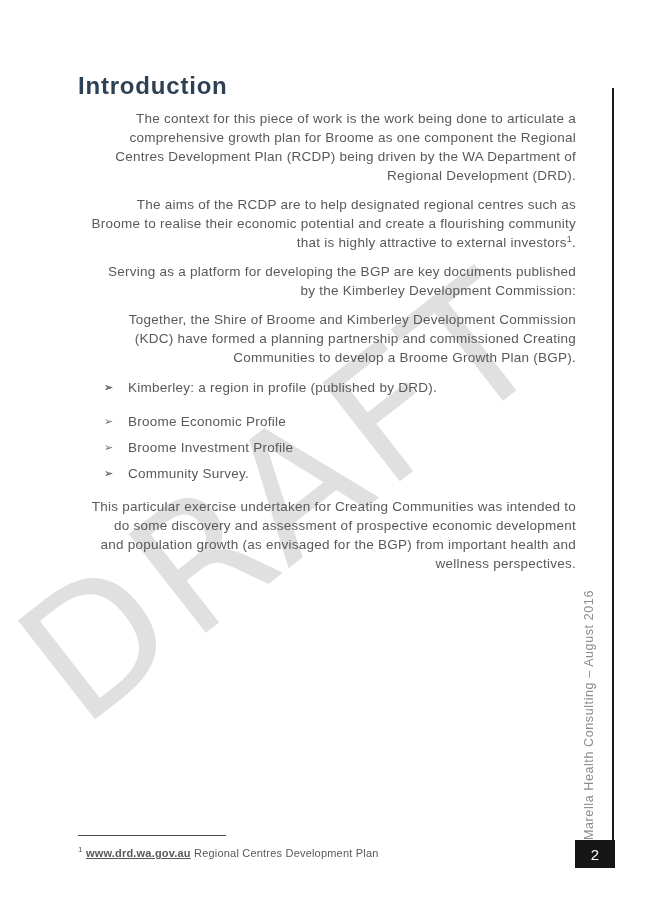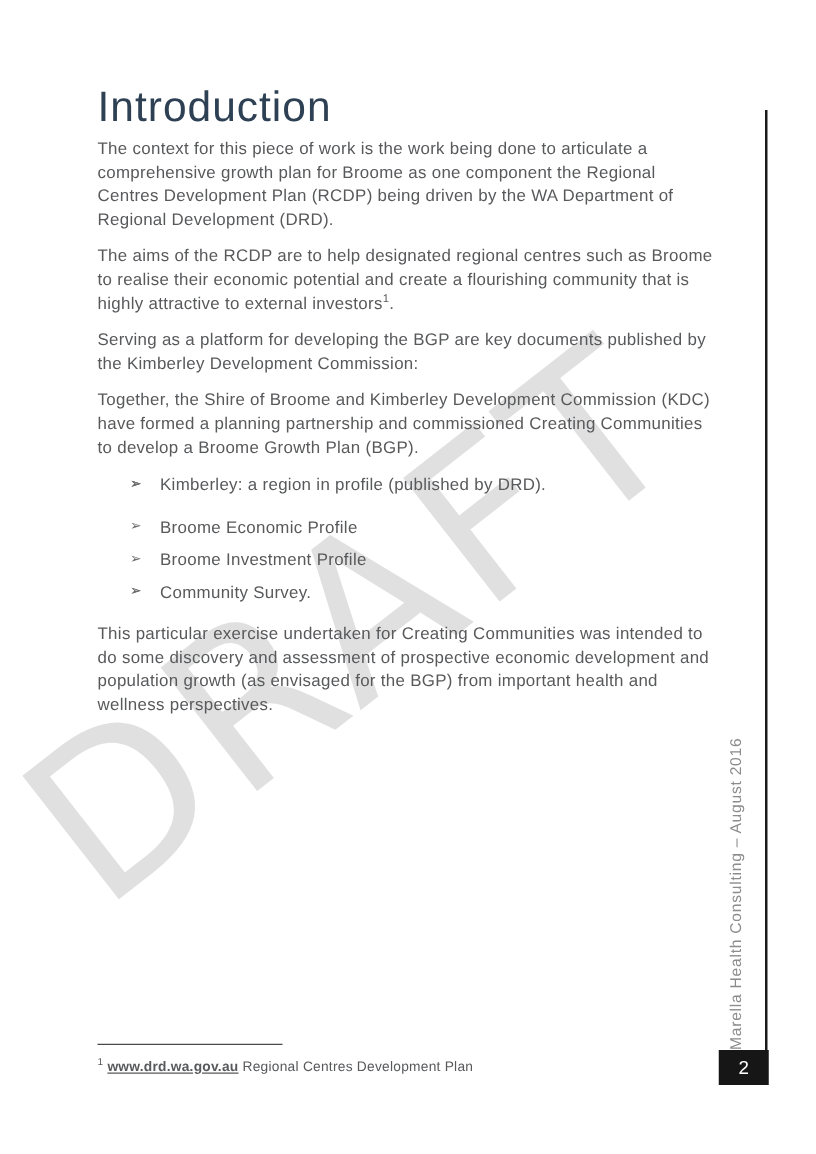--- a/index.html
+++ b/index.html
@@ -30,28 +30,28 @@
     left: 78px;
     top: 70px;
     width: 498px;
     z-index: 1;
     color: #58595b;
     font-size: 13.5px;
     line-height: 19px;
     letter-spacing: 0.25px;
   }
   .content h1 {
-    font-weight: normal;
-    font-size: 34px;
+    font-weight: bold;
+    font-size: 24px;
     line-height: 32px;
     letter-spacing: 0.8px;
     color: #2e4154;
     margin: 0 0 7px 0;
   }
-  .content p { margin: 0 0 10px 0; }
+  .content p { margin: 0 0 10px 12px; text-align: right; }
   .doc-list { list-style: none; margin: 3px 0 13px 0; padding: 0 0 0 26px; }
   .doc-list li {
     position: relative;
     padding-left: 24px;
     margin-bottom: 5px;
     line-height: 21px;
   }
   .doc-list .bullet {
     position: absolute;
     left: 0;

